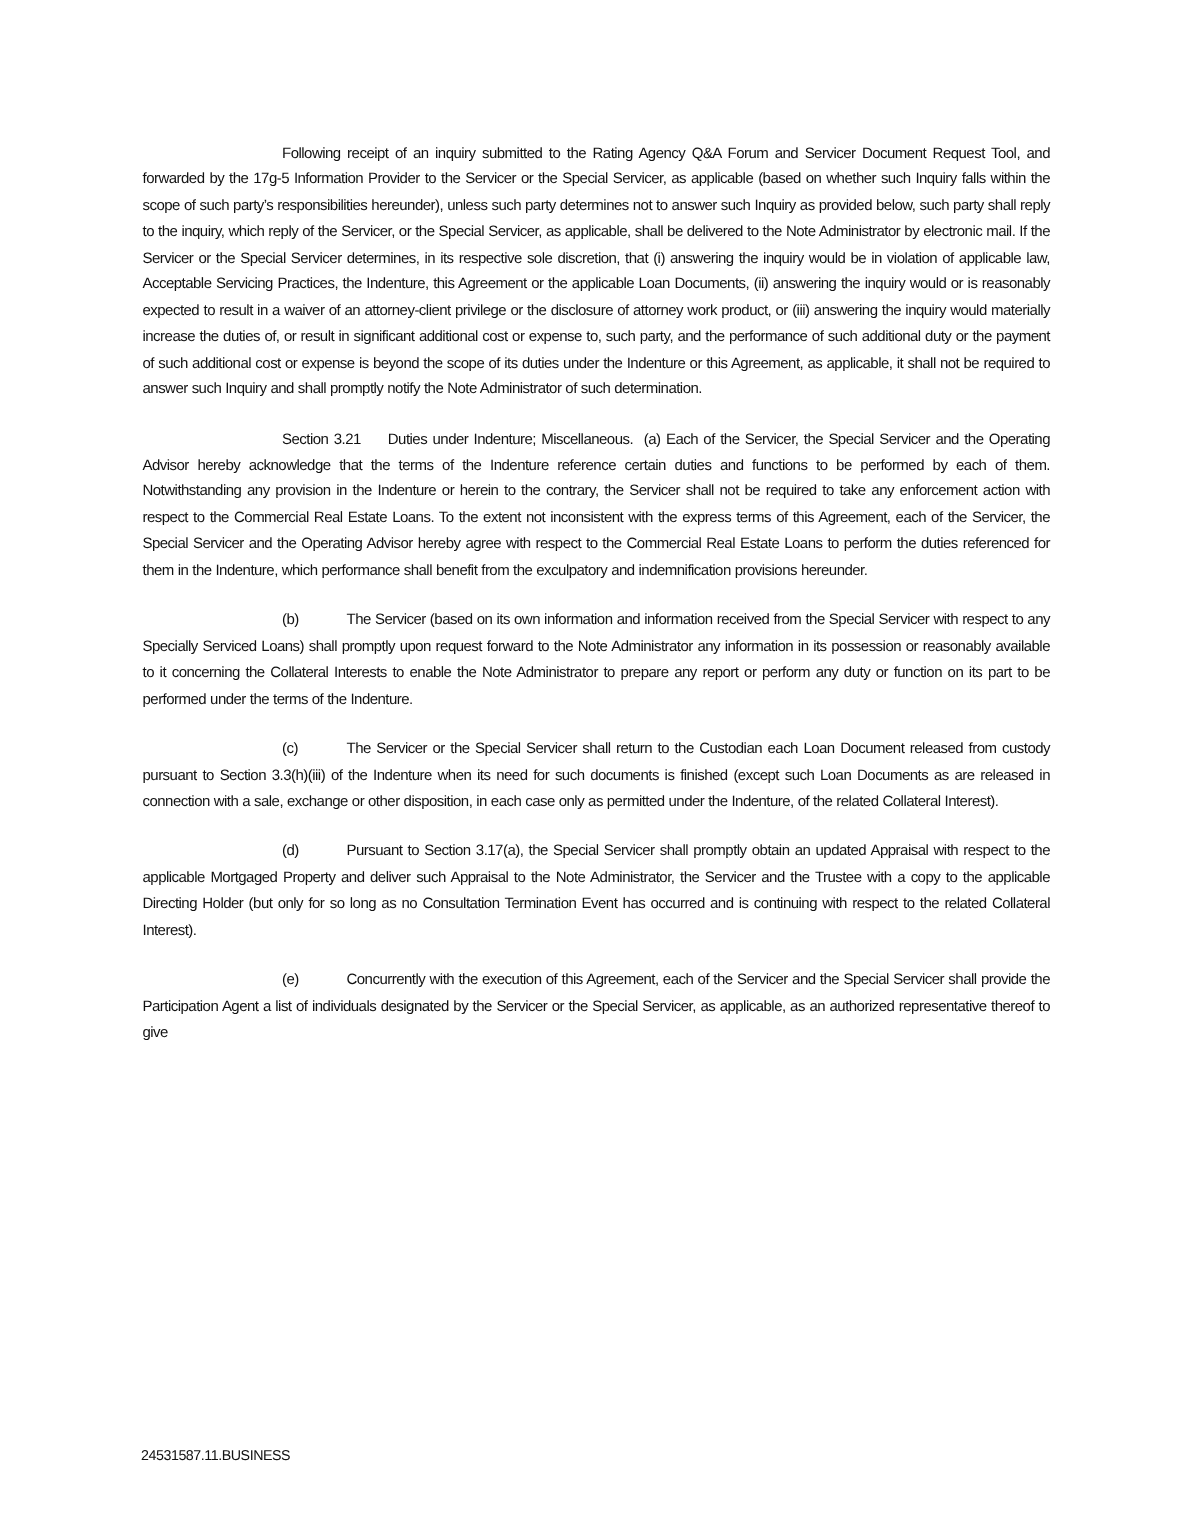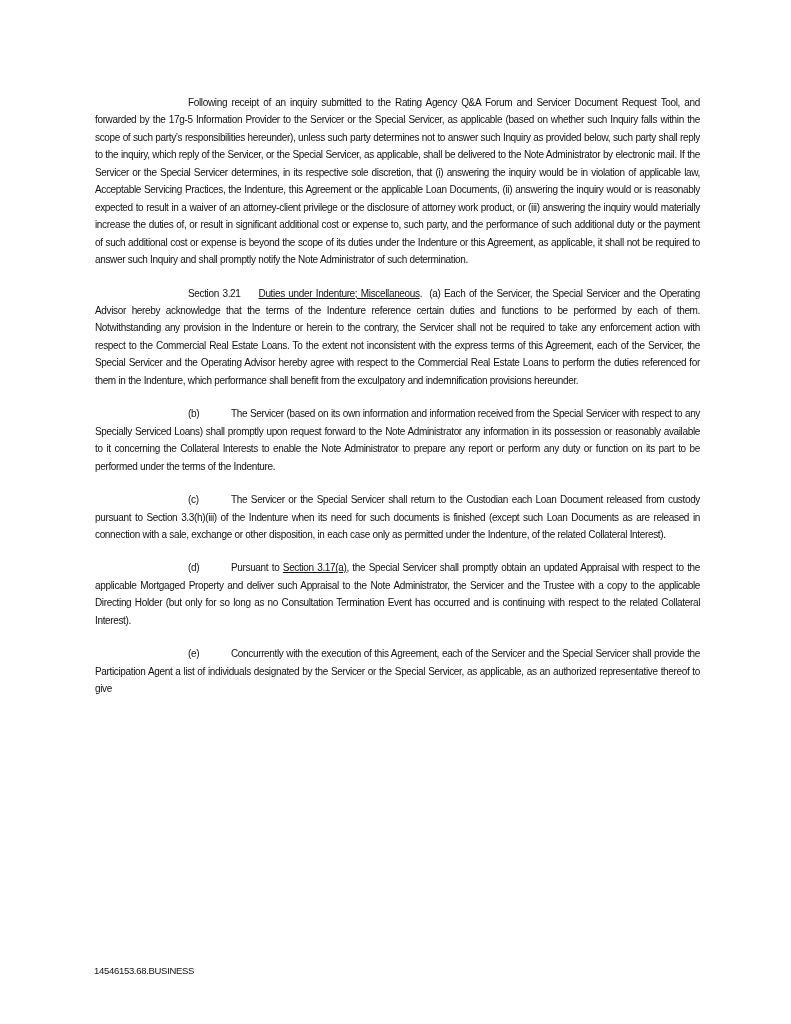--- a/index.html
+++ b/index.html
@@ -32,21 +32,20 @@
     }
     .para .sub-label {
       display: inline-block;
       text-indent: 0;
       width: 43px;
     }
     .sec-num {
       margin-right: 18px;
     }
     .u {
-      text-decoration: underline;
     }
     .footer-id {
       position: absolute;
       left: 94px;
       top: 965px;
       font-size: 9.5px;
       letter-spacing: -0.3px;
       font-family: "Liberation Sans", sans-serif;
     }
     .footer-page {
@@ -83,14 +82,14 @@
   <p class="para">
     <span class="sub-label">(d)</span><span>Pursuant to </span><span class="u">Section 3.17(a)</span><span>, the Special Servicer shall promptly obtain an updated Appraisal with respect to the applicable Mortgaged Property and deliver such Appraisal to the Note Administrator, the Servicer and the Trustee with a copy to the applicable Directing Holder (but only for so long as no Consultation Termination Event has occurred and is continuing with respect to the related Collateral Interest).</span>
   </p>
 
   <p class="para">
     <span class="sub-label">(e)</span><span>Concurrently with the execution of this Agreement, each of the Servicer and the Special Servicer shall provide the Participation Agent a list of individuals designated by the Servicer or the Special Servicer, as applicable, as an authorized representative thereof to give</span>
   </p>
 
 </div>
 
-<div class="footer-id">14546153.68.BUSINESS</div>
+<div class="footer-id">24531587.11.BUSINESS</div>
 <div class="footer-page">-69-</div>
 
 </body></html>

